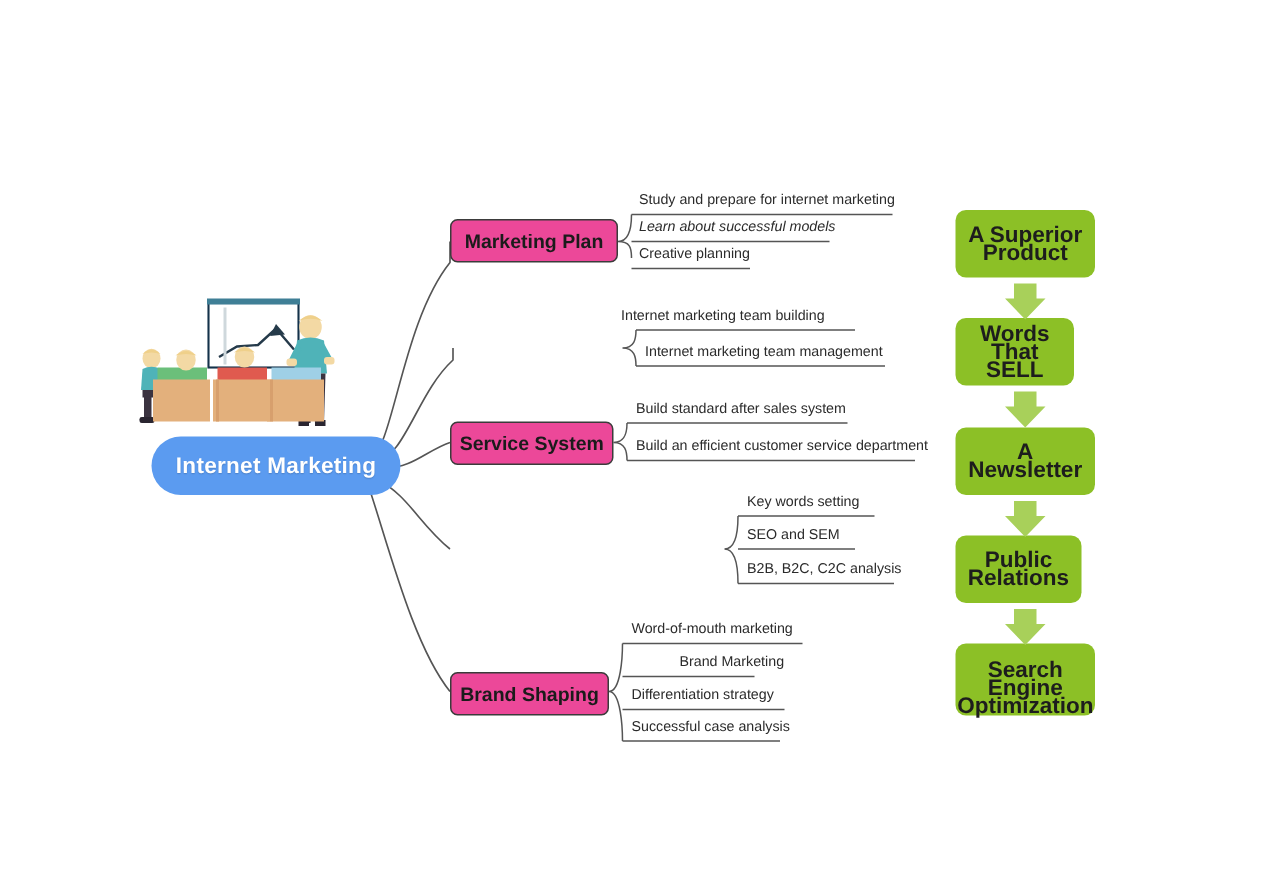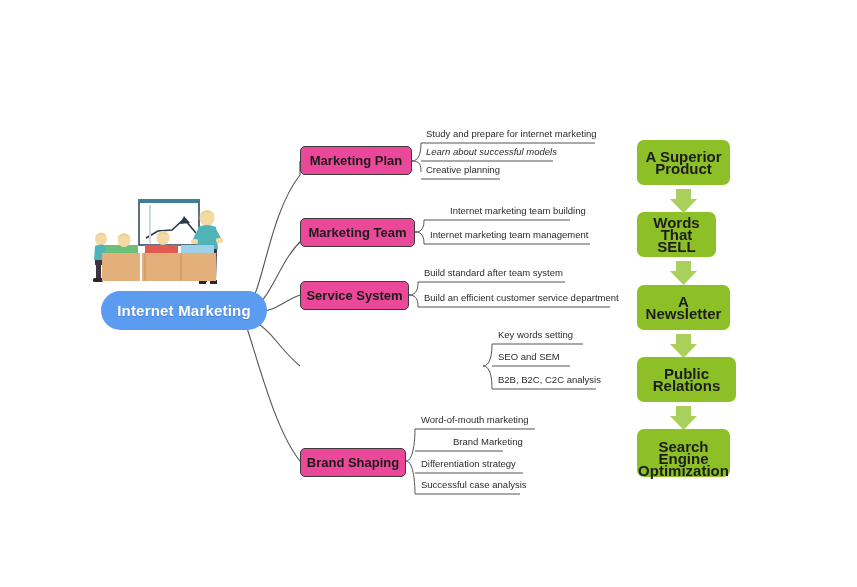--- a/index.html
+++ b/index.html
@@ -155,59 +155,56 @@
     </g>
   </svg>
 
   <div class="central" style="left:101px;top:291px;width:166px;height:39px;">
     <span>Internet Marketing</span>
   </div>
 
   <div class="main-topic" style="left:300px;top:146px;width:112px;height:29px;">
     <span>Marketing Plan</span>
   </div>
-  <div class="main-topic" style="left:300px;top:218px;width:115px;height:29px;">
-    <span>Marketing Team</span>
-  </div>
   <div class="main-topic" style="left:300px;top:281px;width:109px;height:29px;">
     <span>Service System</span>
   </div>
   <div class="main-topic" style="left:300px;top:448px;width:106px;height:29px;">
     <span>Brand Shaping</span>
   </div>
 
   <div class="sub-topic" style="left:424px;top:128px;">Study and prepare for internet marketing</div>
   <div class="sub-topic" style="left:424px;top:146px;font-style:italic;">Learn about successful models</div>
   <div class="sub-topic" style="left:424px;top:164px;">Creative planning</div>
 
-  <div class="sub-topic" style="left:448px;top:205px;text-align:right;">Internet marketing team building</div>
+  <div class="sub-topic" style="left:412px;top:205px;text-align:right;">Internet marketing team building</div>
   <div class="sub-topic" style="left:428px;top:229px;">Internet marketing team management</div>
 
-  <div class="sub-topic" style="left:422px;top:267px;">Build standard after team system</div>
+  <div class="sub-topic" style="left:422px;top:267px;">Build standard after sales system</div>
   <div class="sub-topic" style="left:422px;top:292px;">Build an efficient customer service department</div>
 
   <div class="sub-topic" style="left:496px;top:329px;">Key words setting</div>
   <div class="sub-topic" style="left:496px;top:351px;">SEO and SEM</div>
   <div class="sub-topic" style="left:496px;top:374px;">B2B, B2C, C2C analysis</div>
 
   <div class="sub-topic" style="left:419px;top:414px;">Word-of-mouth marketing</div>
   <div class="sub-topic" style="left:419px;top:436px;margin-left:32px;">Brand Marketing</div>
   <div class="sub-topic" style="left:419px;top:458px;">Differentiation strategy</div>
   <div class="sub-topic" style="left:419px;top:479px;">Successful case analysis</div>
 
   <div class="flow-box" style="left:637px;top:140px;width:93px;height:45px;">
     <span>A Superior Product</span>
   </div>
   <div class="flow-box" style="left:637px;top:212px;width:79px;height:45px;">
     <span>Words That SELL</span>
   </div>
   <div class="flow-box" style="left:637px;top:285px;width:93px;height:45px;">
     <span>A Newsletter</span>
   </div>
-  <div class="flow-box" style="left:637px;top:357px;width:99px;height:45px;">
+  <div class="flow-box" style="left:637px;top:357px;width:84px;height:45px;">
     <span>Public Relations</span>
   </div>
   <div class="flow-box" style="left:637px;top:429px;width:93px;height:48px;align-items:flex-end;">
     <span>Search Engine Optimization</span>
   </div>
 
   <svg class="layer" viewBox="0 0 857 587" width="857" height="587">
     <g fill="#a8d05a">
       <path d="M676,189 h15 v10 h6 l-13.5,14 L670,199 h6z"></path>
       <path d="M676,261 h15 v10 h6 l-13.5,14 L670,271 h6z"></path>

